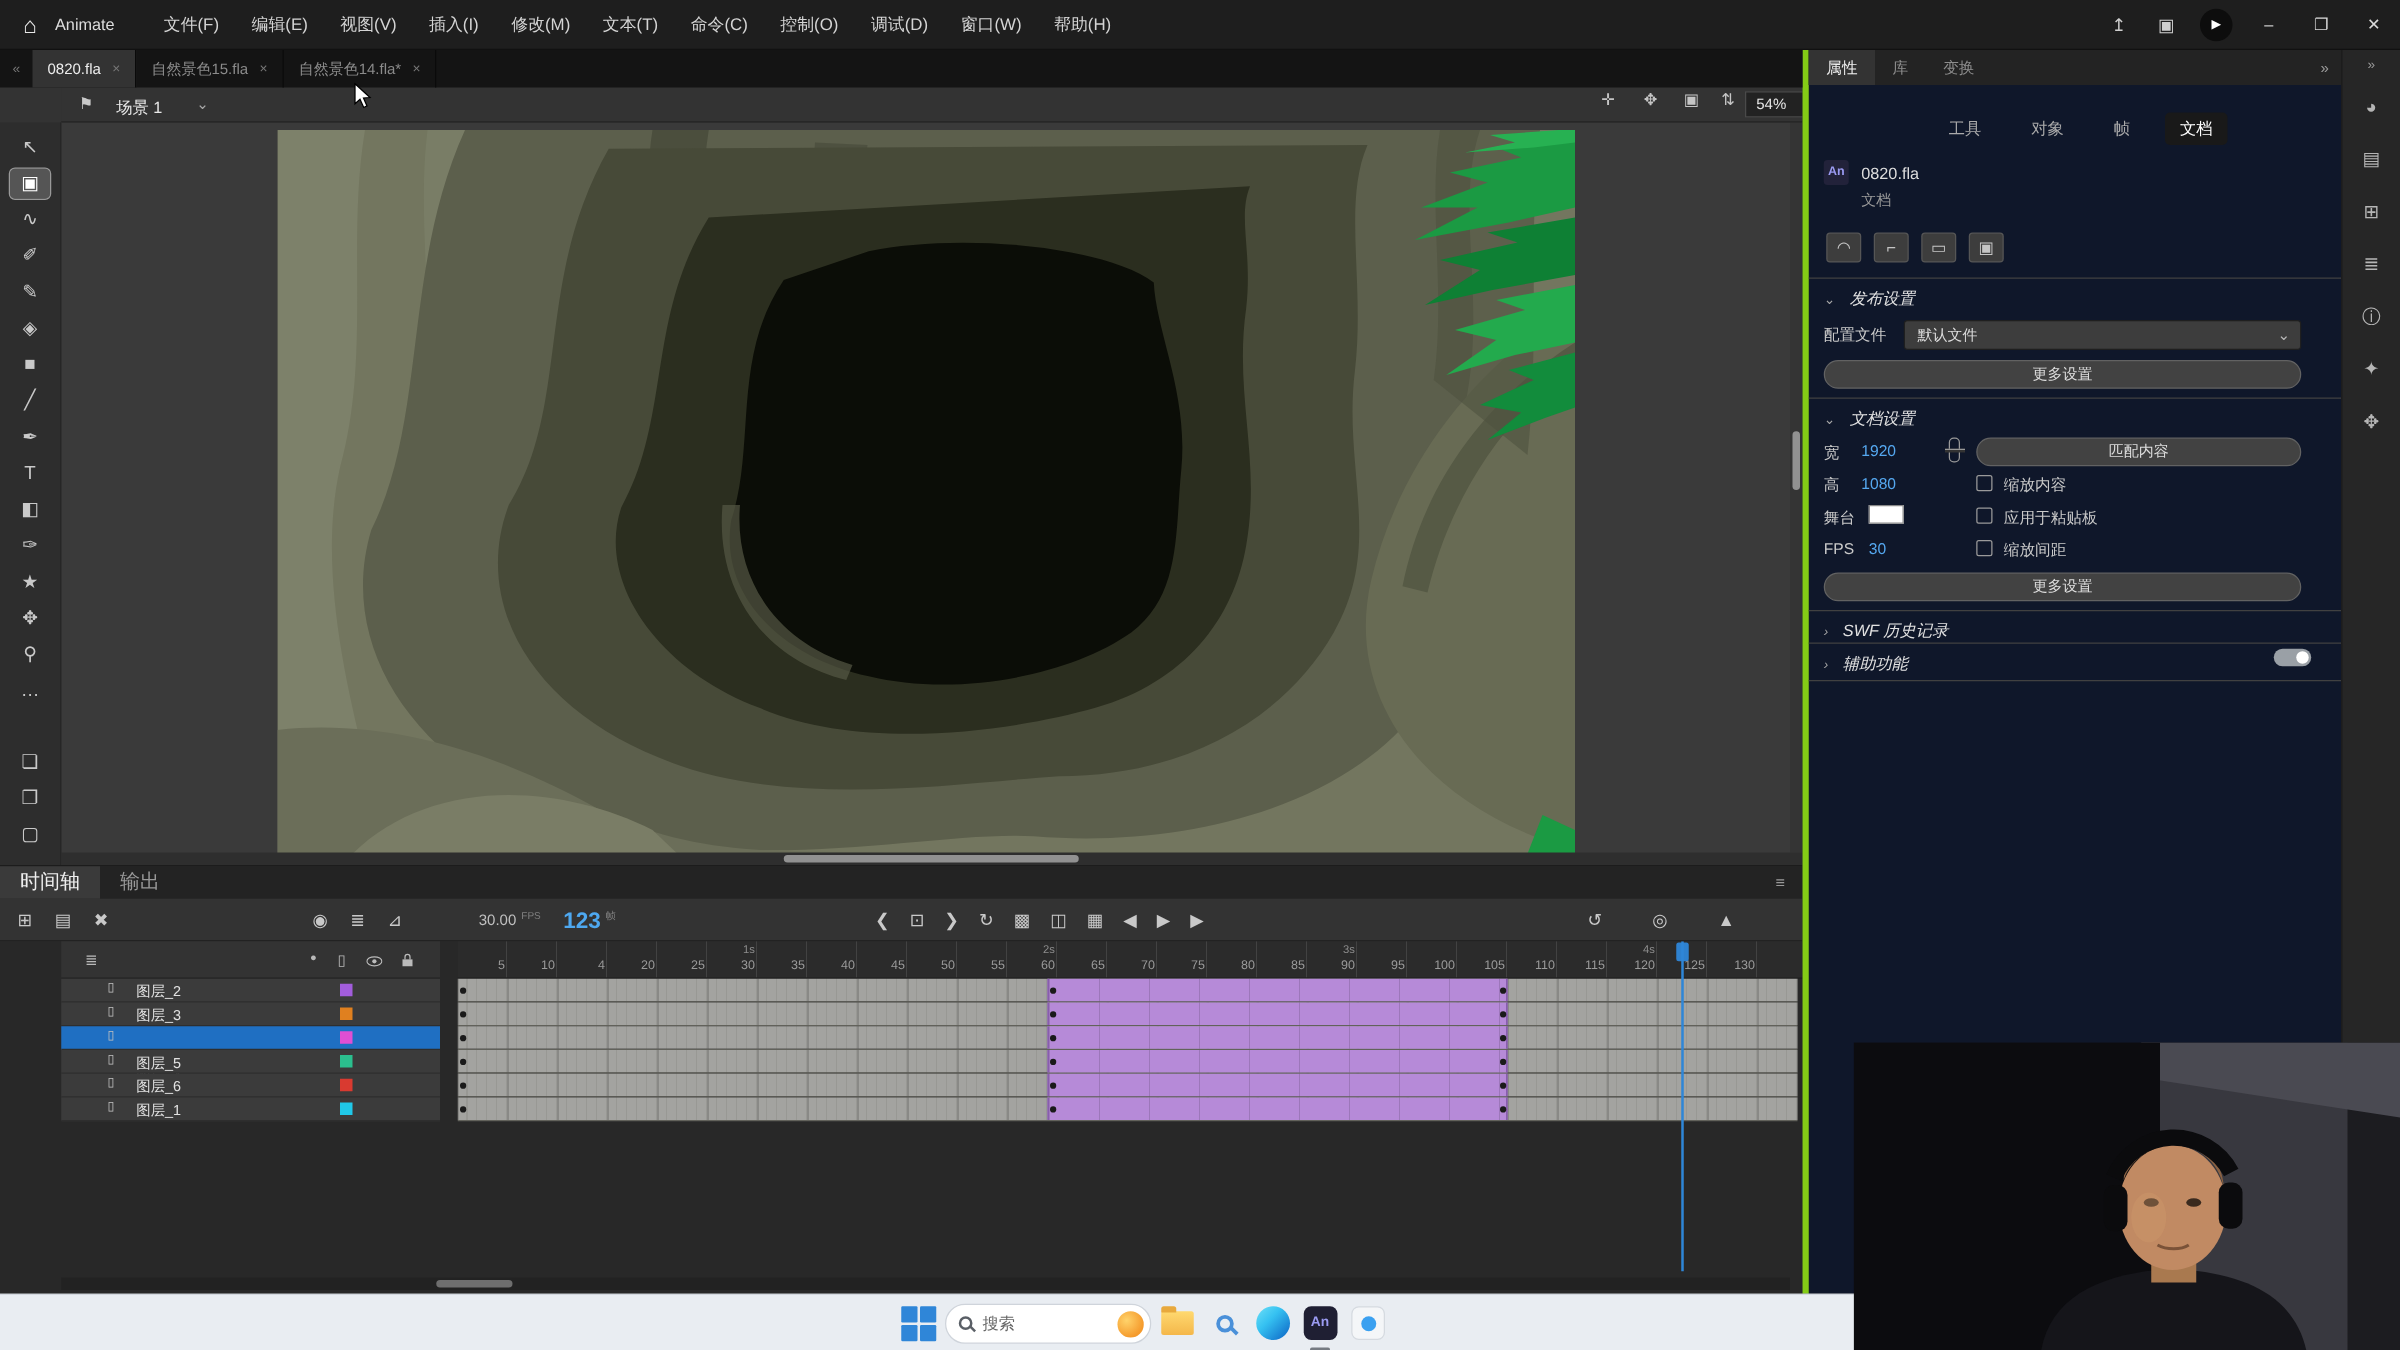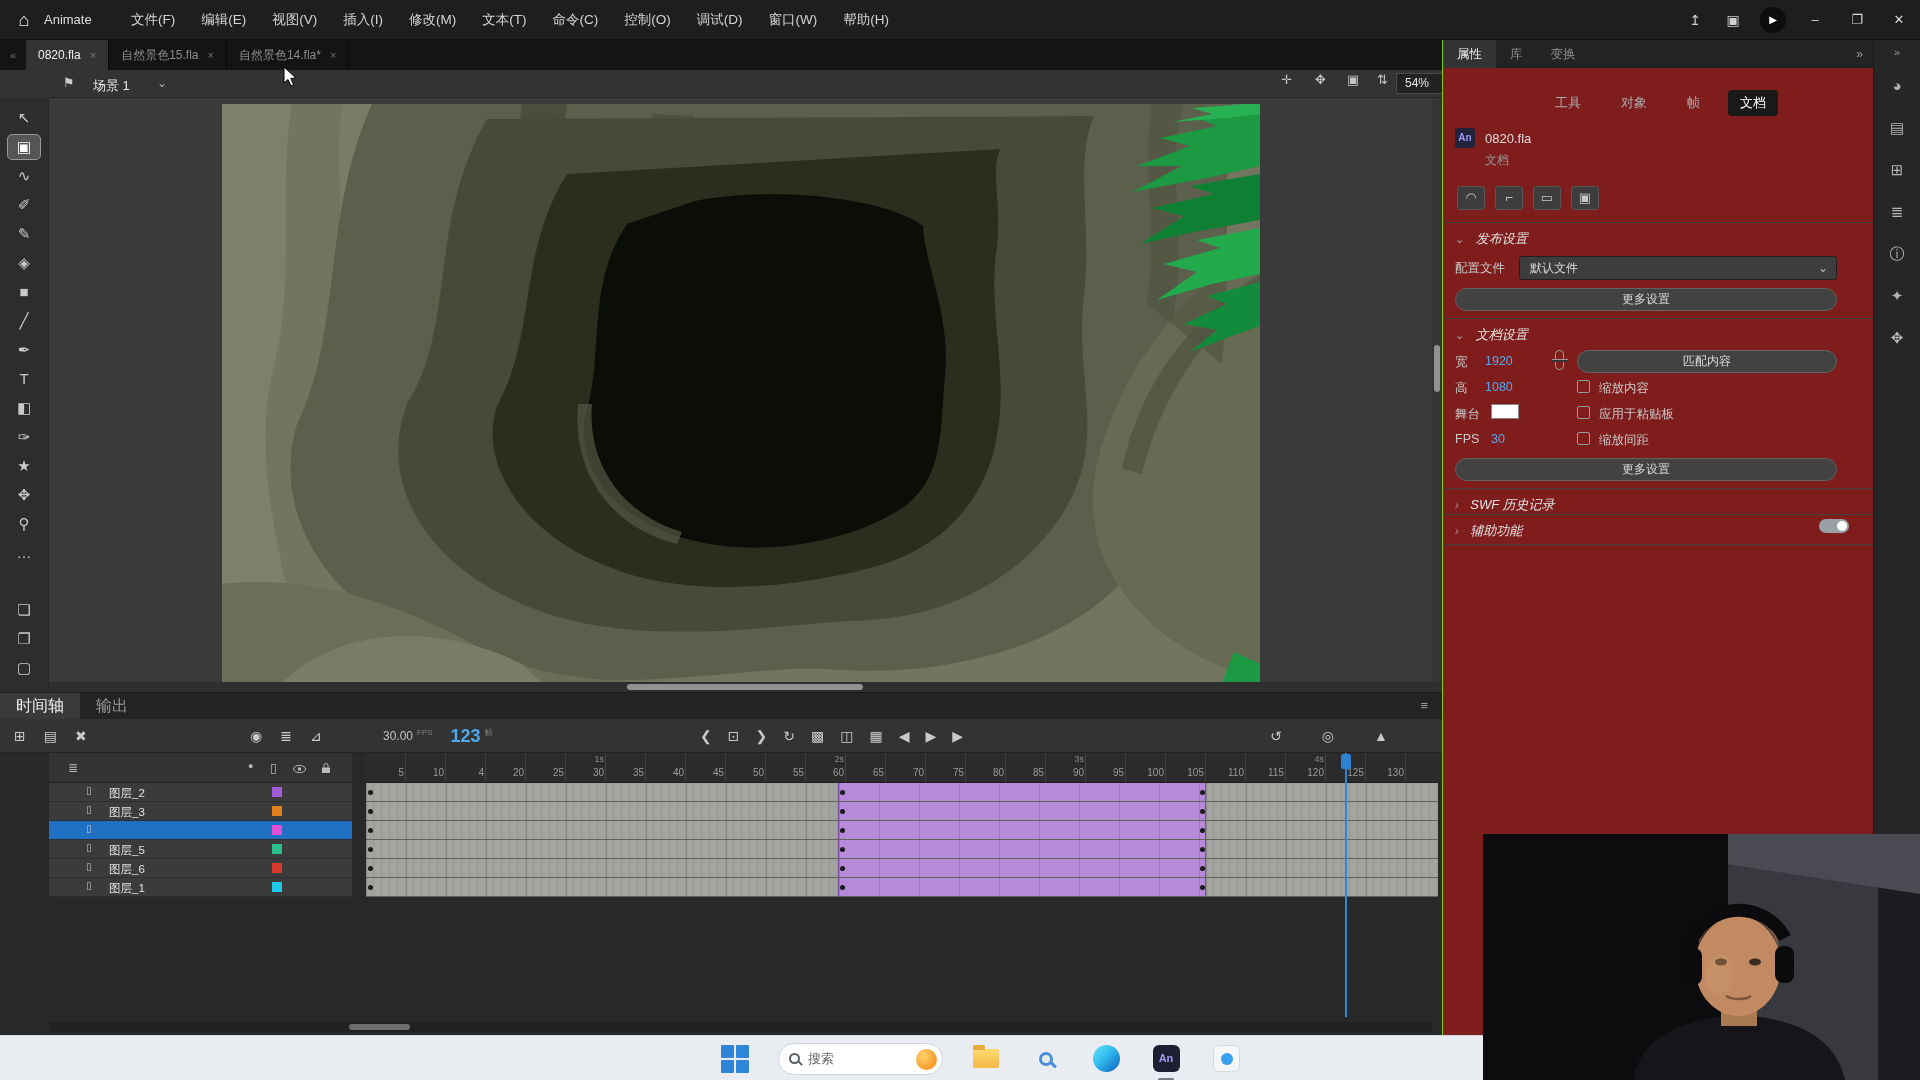--- a/index.html
+++ b/index.html
@@ -85,21 +85,21 @@
   .layer-row .lyr-ic { position:absolute; left:37px; top:2px; color:#c0c0c0; font-size:10px; }
   .layer-row .lyr-name { position:absolute; left:60px; top:3px; color:#e2e2e2; font-size:11.5px; }
   .layer-row.selected .lyr-name { color:#fff;margin-top:30px; }
   .layer-row .lyr-color { position:absolute; left:223px; top:4px; width:10px; height:10px; }
   #playhead { position:absolute; top:0; width:2px; height:264px; background:#2e86d8; z-index:6; }
   #playhead-head { position:absolute; top:1px; width:10px; height:15px; background:#2e86d8; border-radius:2px; opacity:.95; z-index:6; }
   .tl-groove { position:absolute; left:49px; right:10px; bottom:3px; height:10px; background:#222; }
   .tl-thumb { position:absolute; left:300px; top:2px; width:61px; height:6px; background:#6e6e6e; border-radius:3px; }
 
   
-  .rightpanel { position:absolute; left:1442px; top:40px; width:431px; height:995px; background:#7f1d1d; border-left:1px solid #84cc16; z-index:22; }
+  .rightpanel { position:absolute; left:1442px; top:40px; width:431px; height:995px; background:#0f172a; border-left:5px solid #84cc16; z-index:22; }
   .rp-tabs { position:absolute; left:0; top:0; width:100%; height:28px; background:#232323; display:flex; align-items:center; }
   .rp-tab { padding:0 14px; font-size:12.5px; color:#8d8d8d; line-height:28px; }
   .rp-tab.active { color:#efefef; background:#333; }
   .rp-more { position:absolute; right:10px; color:#999; font-size:12px; }
   .subtabs { position:absolute; left:100px; top:50px; display:flex; gap:16px; }
   .subtab { padding:4px 12px; font-size:13px; color:#aaa; border-radius:4px; }
   .subtab.active { background:#191919; color:#fff; }
   .an-badge { position:absolute; left:12px; top:88px; width:20px; height:20px; background:#22223a; color:#9b9bf2; font-size:10px; font-weight:bold; text-align:center; line-height:20px; border-radius:3px; }
   .rp-filename { position:absolute; left:42px; top:91px; color:#ddd; font-size:13px; }
   .rp-doctype { position:absolute; left:42px; top:112px; color:#999; font-size:12px; }
@@ -121,21 +121,21 @@
   .toggle { position:absolute; right:24px; top:479px; width:30px; height:14px; border-radius:7px; background:#9aa0a6; }
   .toggle::after { content:""; position:absolute; right:2px; top:2px; width:10px; height:10px; border-radius:50%; background:#fff; }
 
   
   .rightstrip { position:absolute; left:1873px; top:40px; width:47px; height:995px; background:#262626; border-left:1px solid #1a1a1a; z-index:22; display:flex; flex-direction:column; align-items:center; padding-top:6px; }
   .rightstrip .rs-more { color:#999; font-size:11px; margin-bottom:14px; }
   .strip-icon { width:28px; height:28px; margin-bottom:14px; color:#b5b5b5; font-size:15px; text-align:center; line-height:28px; }
 
   
   .taskbar { position:absolute; left:0; top:1035px; width:1920px; height:45px; background:#e9edf2; border-top:1px solid #d4d9e0; z-index:40; }
-  .tb-center { position:absolute; left:718px; top:0; height:45px; display:flex; align-items:center; gap:26px; }
+  .tb-center { position:absolute; left:718px; top:0; height:45px; display:flex; align-items:center; gap:4px; }
   .winlogo { width:30px; height:30px; display:grid; grid-template-columns:13px 13px; grid-template-rows:13px 13px; gap:2px; padding:1px; }
   .winlogo span { background:#2f86d8; border-radius:1px; }
   .searchpill { position:relative; width:165px; height:32px; background:#fff; border:1px solid #cfd4db; border-radius:16px; display:flex; align-items:center; padding:0 10px; gap:8px; }
   .mag { width:11px; height:11px; border:2px solid #5a5f66; border-radius:50%; position:relative; flex:none; }
   .mag::after { content:""; position:absolute; width:6px; height:2px; background:#5a5f66; transform:rotate(45deg); right:-5px; bottom:-2px; }
   .searchtext { color:#666; font-size:13px; }
   .rewards { position:absolute; right:5px; top:5px; width:21px; height:21px; border-radius:50%; background:radial-gradient(circle at 35% 35%, #ffd36b, #f59b2d 70%); }
   .tb-app { position:relative; width:34px; height:34px; display:flex; align-items:center; justify-content:center; }
   .folder { width:26px; height:19px; background:linear-gradient(#ffd970,#f4b74a); border-radius:2px; position:relative; }
   .folder::before { content:""; position:absolute; left:0; top:-4px; width:12px; height:5px; background:#e8a93d; border-radius:2px 2px 0 0; }

